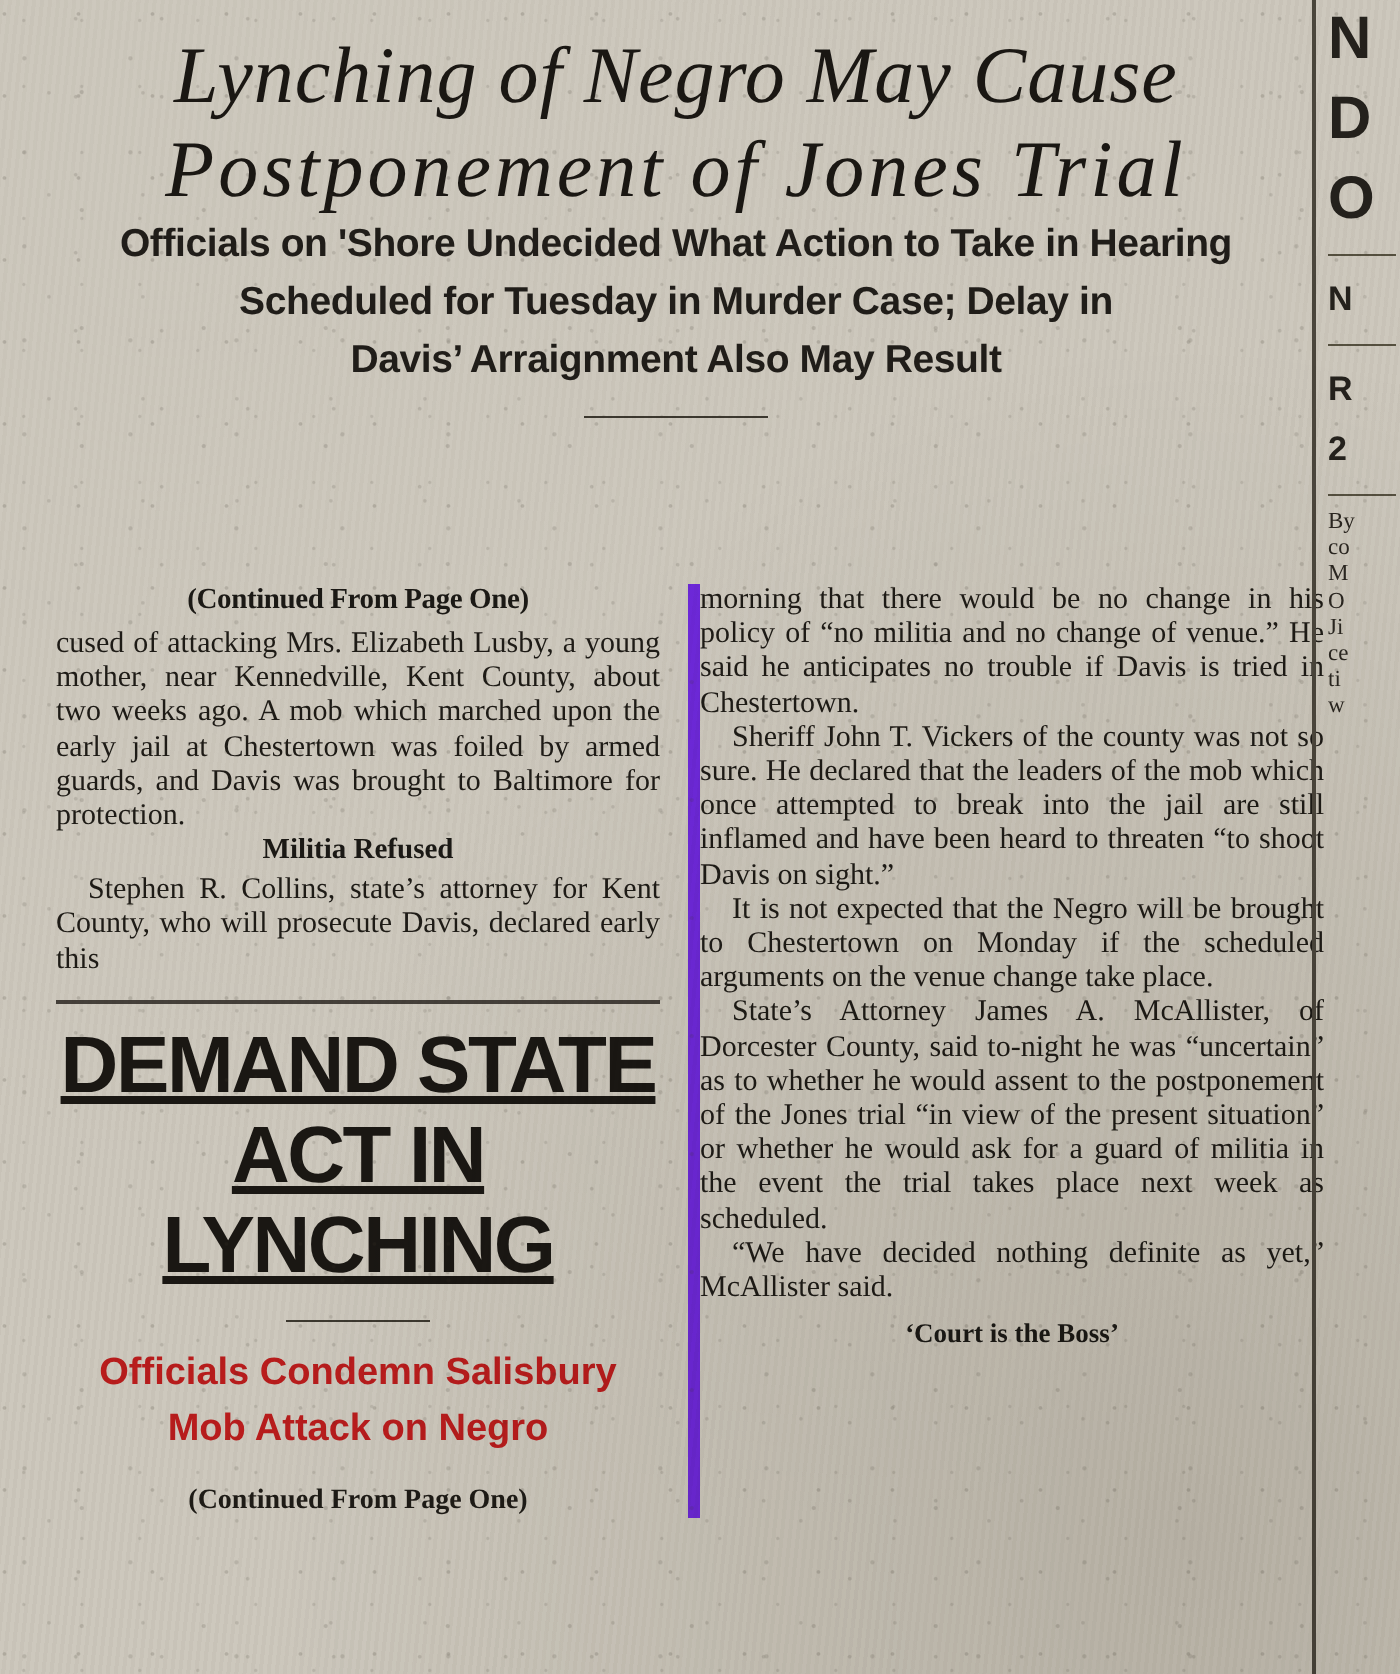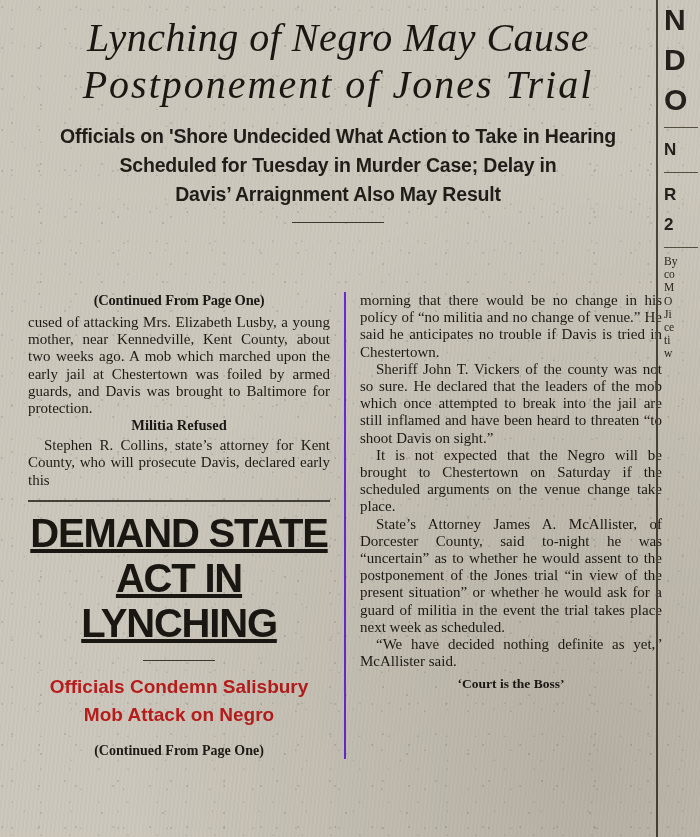--- a/index.html
+++ b/index.html
@@ -103,21 +103,20 @@
     font-size: 40px;
     line-height: 47px;
     letter-spacing: 0.5px;
     color: #1a1713;
     text-align: center;
     white-space: nowrap;
   }
   .headline .l2 { letter-spacing: 2px; }
 
   .deck {
-    margin-top: 14px;
     font-family: "Liberation Sans", sans-serif;
     font-weight: bold;
     font-size: 19.5px;
     line-height: 29px;
     text-align: center;
     color: #201d19;
     letter-spacing: -0.2px;
   }
 
   .rule-short {
@@ -137,22 +136,21 @@
   }
   .col {
     box-sizing: border-box;
   }
   .col-left {
     width: 316px;
     padding-right: 14px;
   }
   .col-right {
     width: 318px;
-    padding-left: 14px;
-    border-left: 2px solid #6d28d9;
+    border-left: 6px solid #6d28d9;
   }
 
   .contd {
     font-family: "Liberation Serif", serif;
     font-weight: bold;
     font-size: 14.5px;
     text-align: center;
     letter-spacing: -0.2px;
     margin-bottom: 5px;
   }
@@ -263,21 +261,21 @@
         <div>Officials  Condemn  Salisbury</div>
         <div>Mob Attack on Negro</div>
       </div>
       <div class="contd2">(Continued From Page One)</div>
     </div>
 
     <div class="col col-right">
       <div class="body">
         <p>morning that there would be no change in his policy of “no militia and no change of venue.” He said he anticipates no trouble if Davis is tried in Chestertown.</p>
         <p>Sheriff John T. Vickers of the county was not so sure. He declared that the leaders of the mob which once attempted to break into the jail are still inflamed and have been heard to threaten “to shoot Davis on sight.”</p>
-        <p>It is not expected that the Negro will be brought to Chestertown on Saturday if the scheduled arguments on the venue change take place.</p>
+        <p>It is not expected that the Negro will be brought to Chestertown on Monday if the scheduled arguments on the venue change take place.</p>
         <p>State’s Attorney James A. McAllister, of Dorcester County, said to-night he was “uncertain” as to whether he would assent to the postponement of the Jones trial “in view of the present situation” or whether he would ask for a guard of militia in the event the trial takes place next week as scheduled.</p>
         <p>“We have decided nothing definite as yet,” McAllister said.</p>
       </div>
       <div class="subhead-sm">‘Court is the Boss’</div>
     </div>
 
   </div>
 
   <div class="right-rail clip">
     <div class="rail-big">N</div>

